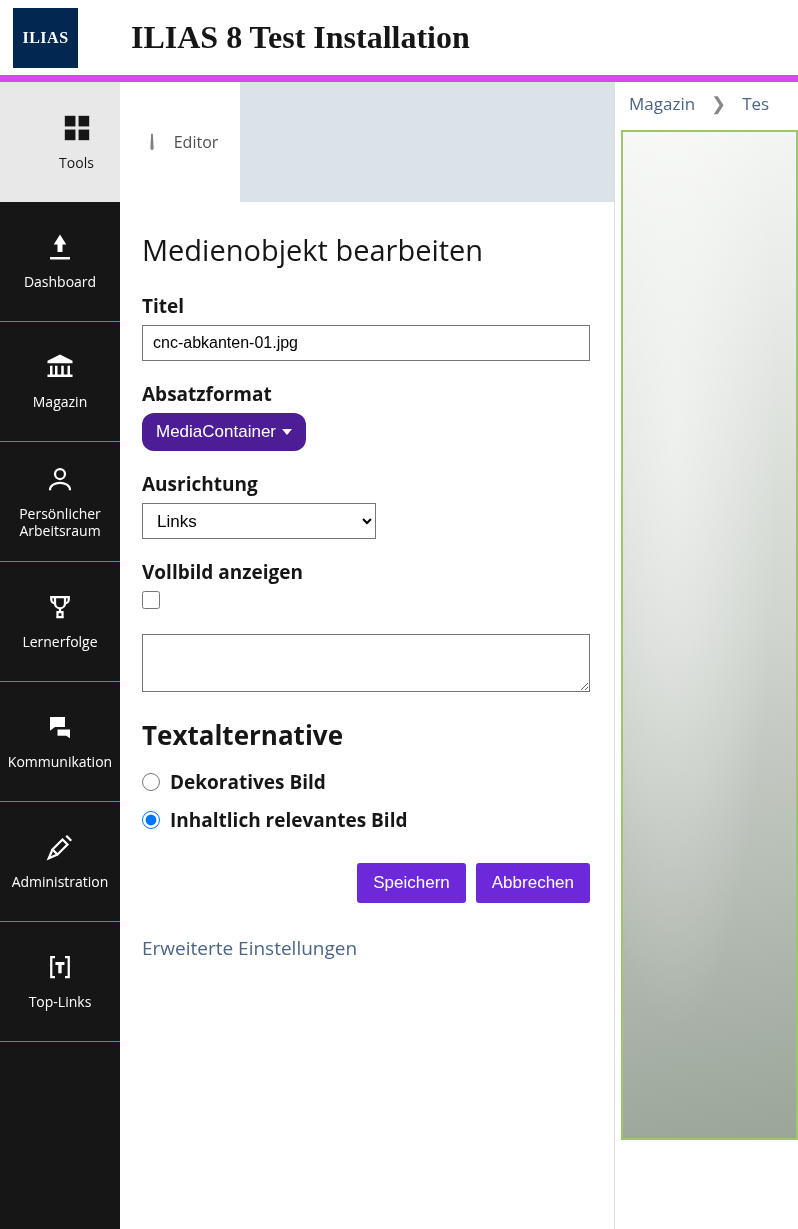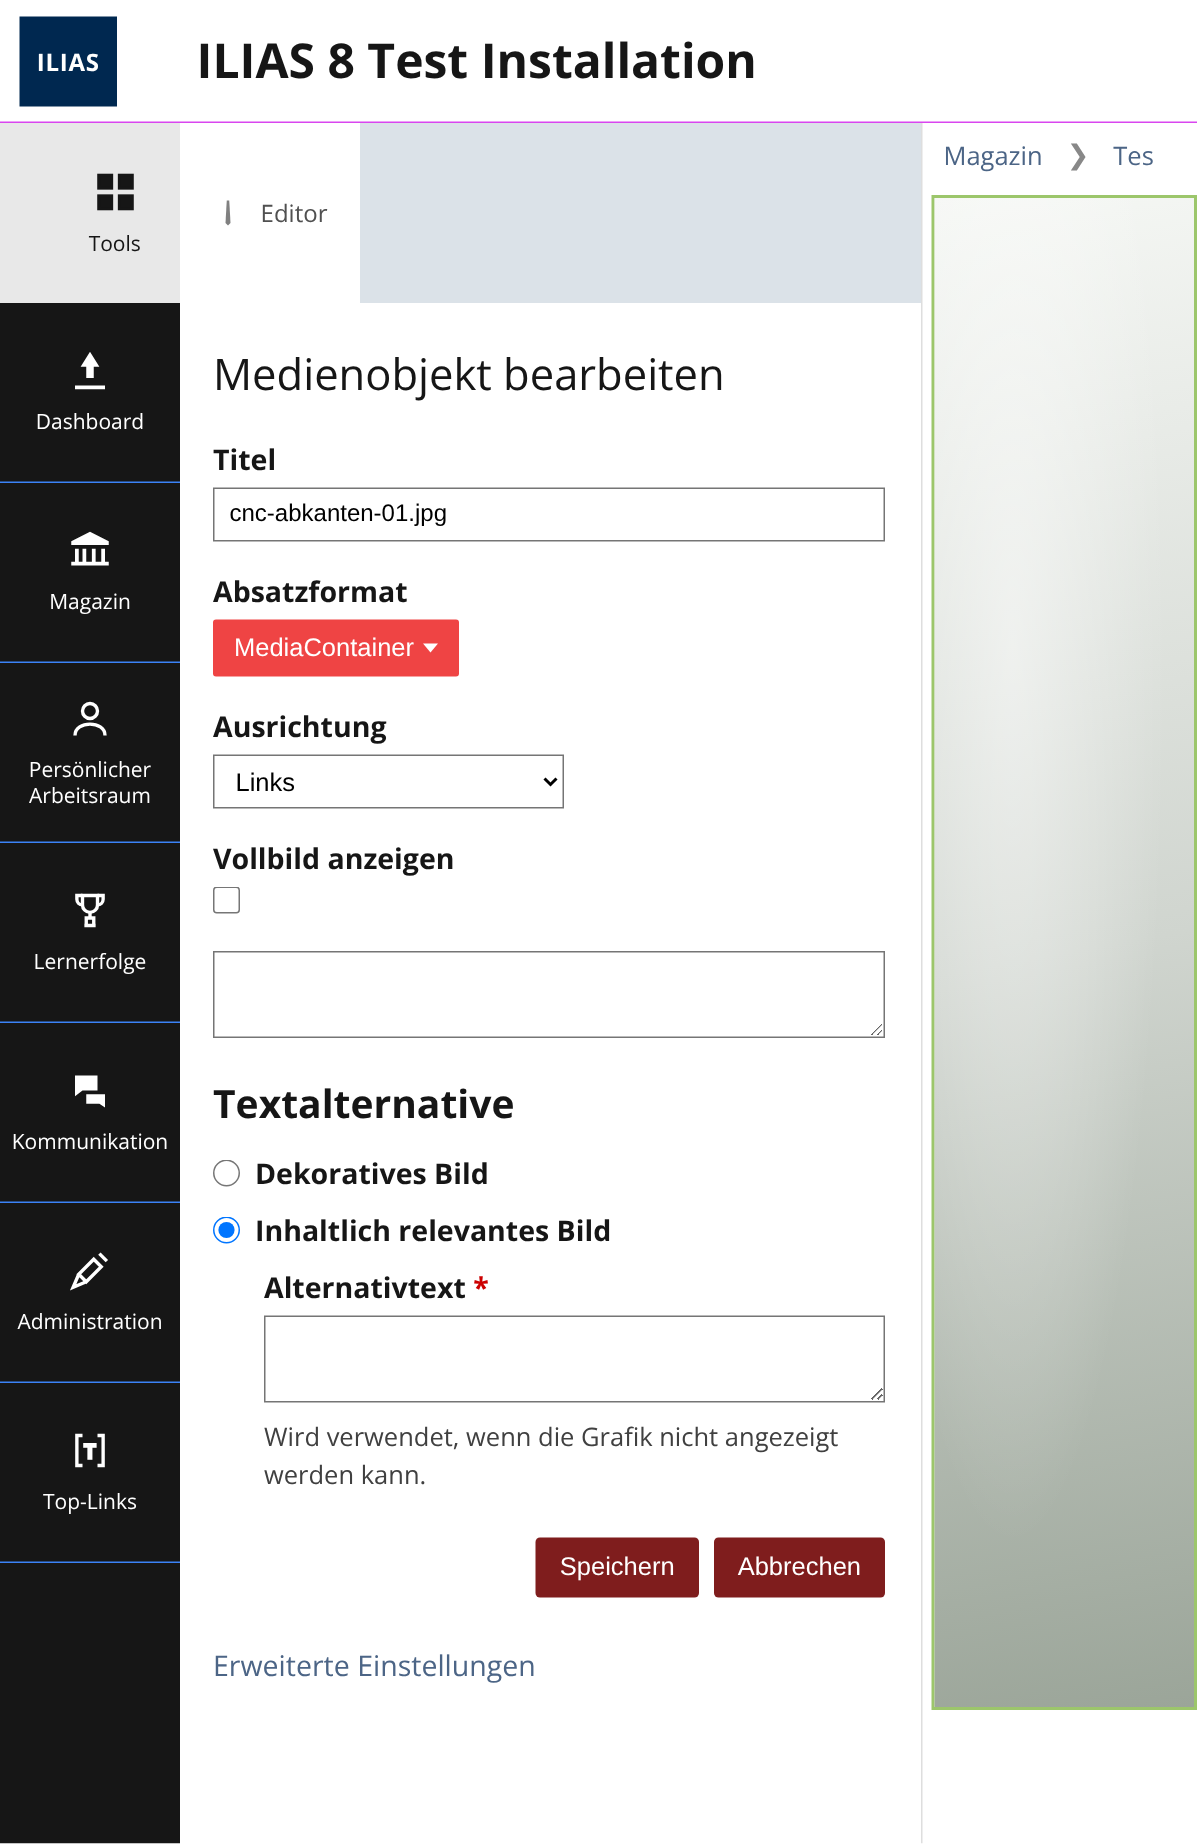--- a/index.html
+++ b/index.html
@@ -1,19 +1,19 @@
 <!DOCTYPE html>
 <html><head>
 <meta charset="utf-8">
 <style>
 * { box-sizing: border-box; margin: 0; padding: 0; }
 body { font-family: "Open Sans", -apple-system, BlinkMacSystemFont, "Segoe UI", sans-serif; background: #fff; color: #161616; width: 798px; }
 
 
-.header { display: flex; align-items: center; height: 82px; border-bottom: 1px solid #d946ef; background: #fff; }
+.header { display: flex; align-items: center; height: 82px; border-bottom: 7px solid #d946ef; background: #fff; font-family: Liberation Serif, serif; }
 .logo { width: 65px; height: 60px; background: #002850; color: #fff; display: flex; align-items: center; justify-content: center; font-weight: 700; font-size: 16px; margin-left: 13px; letter-spacing: 0.5px; }
 .app-title { margin-left: 53px; font-size: 32px; font-weight: 700; color: #161616; }
 
 
 .layout { display: flex; }
 
 
 .sidebar { width: 120px; background: #161616; display: flex; flex-direction: column; min-height: 1147px; }
 .nav-item { height: 120px; display: flex; flex-direction: column; align-items: center; justify-content: center; color: #fff; font-size: 14px; cursor: pointer; border-bottom: 1px solid #3b82f6; gap: 12px; }
 .nav-item.tools { background: #e8e8e8; color: #161616; border-bottom: none; padding-left: 33px; }
@@ -28,34 +28,34 @@
 .tool-tab.active { background: #fff; }
 .tool-tab svg { width: 20px; height: 30px; }
 
 
 .form-area { padding: 28px 22px 40px 22px; }
 .page-title { font-size: 29px; font-weight: 400; color: #161616; margin-bottom: 24px; }
 .field { margin-bottom: 20px; }
 .field-label { font-size: 19px; font-weight: 700; color: #161616; display: block; margin-bottom: 6px; }
 .section-title { font-size: 26px; font-weight: 700; margin: 20px 0 16px 0; }
 .input-text { width: 448px; height: 36px; border: 1px solid #757575; padding: 0 10px; font-size: 16px; background: #fff; }
-.btn-dropdown { background: #ef4444; color: #fff; border: none; padding: 9px 14px; font-size: 17px; display: inline-flex; align-items: center; gap: 6px; cursor: pointer; border-radius: 2px; }
+.btn-dropdown { background: #4c1d95; color: #fff; border: none; padding: 9px 14px; font-size: 17px; display: inline-flex; align-items: center; gap: 6px; cursor: pointer; border-radius: 12px; }
 .btn-dropdown .caret { width: 0; height: 0; border-left: 5px solid transparent; border-right: 5px solid transparent; border-top: 6px solid #fff; }
 .select { width: 234px; height: 36px; border: 1px solid #757575; padding: 0 10px; font-size: 17px; background: #fff; }
 .checkbox { width: 18px; height: 18px; }
 .textarea { width: 448px; height: 58px; border: 1px solid #757575; padding: 6px; font-size: 15px; resize: both; }
 .textarea.alt { width: 414px; }
 .radio-row { display: flex; align-items: center; gap: 10px; margin-bottom: 12px; }
 .radio-row input[type="radio"] { width: 18px; height: 18px; }
 .radio-row label { font-size: 19px; font-weight: 700; cursor: pointer; }
 .indent { margin-left: 34px; }
 .required { color: #c00; font-weight: 700; }
 .help-text { font-size: 17px; color: #404040; margin-top: 6px; line-height: 1.45; }
 .button-row { display: flex; gap: 10px; justify-content: flex-end; margin-top: 30px; width: 448px; }
-.btn { background: #7f1d1d; color: #fff; border: none; padding: 10px 16px; font-size: 17px; cursor: pointer; border-radius: 3px; }
+.btn { background: #6d28d9; color: #fff; border: none; padding: 10px 16px; font-size: 17px; cursor: pointer; border-radius: 3px; }
 .link { color: #4c6586; font-size: 19px; cursor: pointer; display: inline-block; margin-top: 32px; }
 
 
 .right-col { flex: 1; border-left: 1px solid #dedede; background: #fff; overflow: hidden; }
 .breadcrumb { height: 42px; display: flex; align-items: center; gap: 16px; padding: 0 14px; font-size: 17px; }
 .bc-item { color: #4c6586; cursor: pointer; }
 .bc-sep { color: #888; font-size: 18px; }
 .preview { margin: 6px 0 0 6px; height: 1010px; border: 2px solid #9cc66b; background: linear-gradient(135deg, #eef0ef 0%, #d6d9d6 40%, #c9ccc8 60%, #bcc0bb 100%); position: relative; overflow: hidden; }
 .preview::before { content:""; position:absolute; inset:0; background: radial-gradient(ellipse at 30% 30%, rgba(255,255,255,0.5), transparent 60%), linear-gradient(170deg, #f5f7f4 0%, #d0d5cf 50%, #9ba599 100%); }
 </style>
@@ -172,27 +172,20 @@
 
       <div class="radio-row">
         <input type="radio" name="alttype" style="">
         <label>Dekoratives Bild</label>
       </div>
       <div class="radio-row">
         <input type="radio" name="alttype" checked="" style="">
         <label>Inhaltlich relevantes Bild</label>
       </div>
 
-      <div class="indent">
-        <label class="field-label">
-          <span>Alternativtext</span> <span class="required">*</span>
-        </label>
-        <textarea class="textarea alt" style=""></textarea>
-        <div class="help-text">Wird verwendet, wenn die Grafik nicht angezeigt werden kann.</div>
-      </div>
 
       <div class="button-row">
         <button class="btn">Speichern</button>
         <button class="btn">Abbrechen</button>
       </div>
 
       <a class="link">Erweiterte Einstellungen</a>
     </div>
   </div>
 

